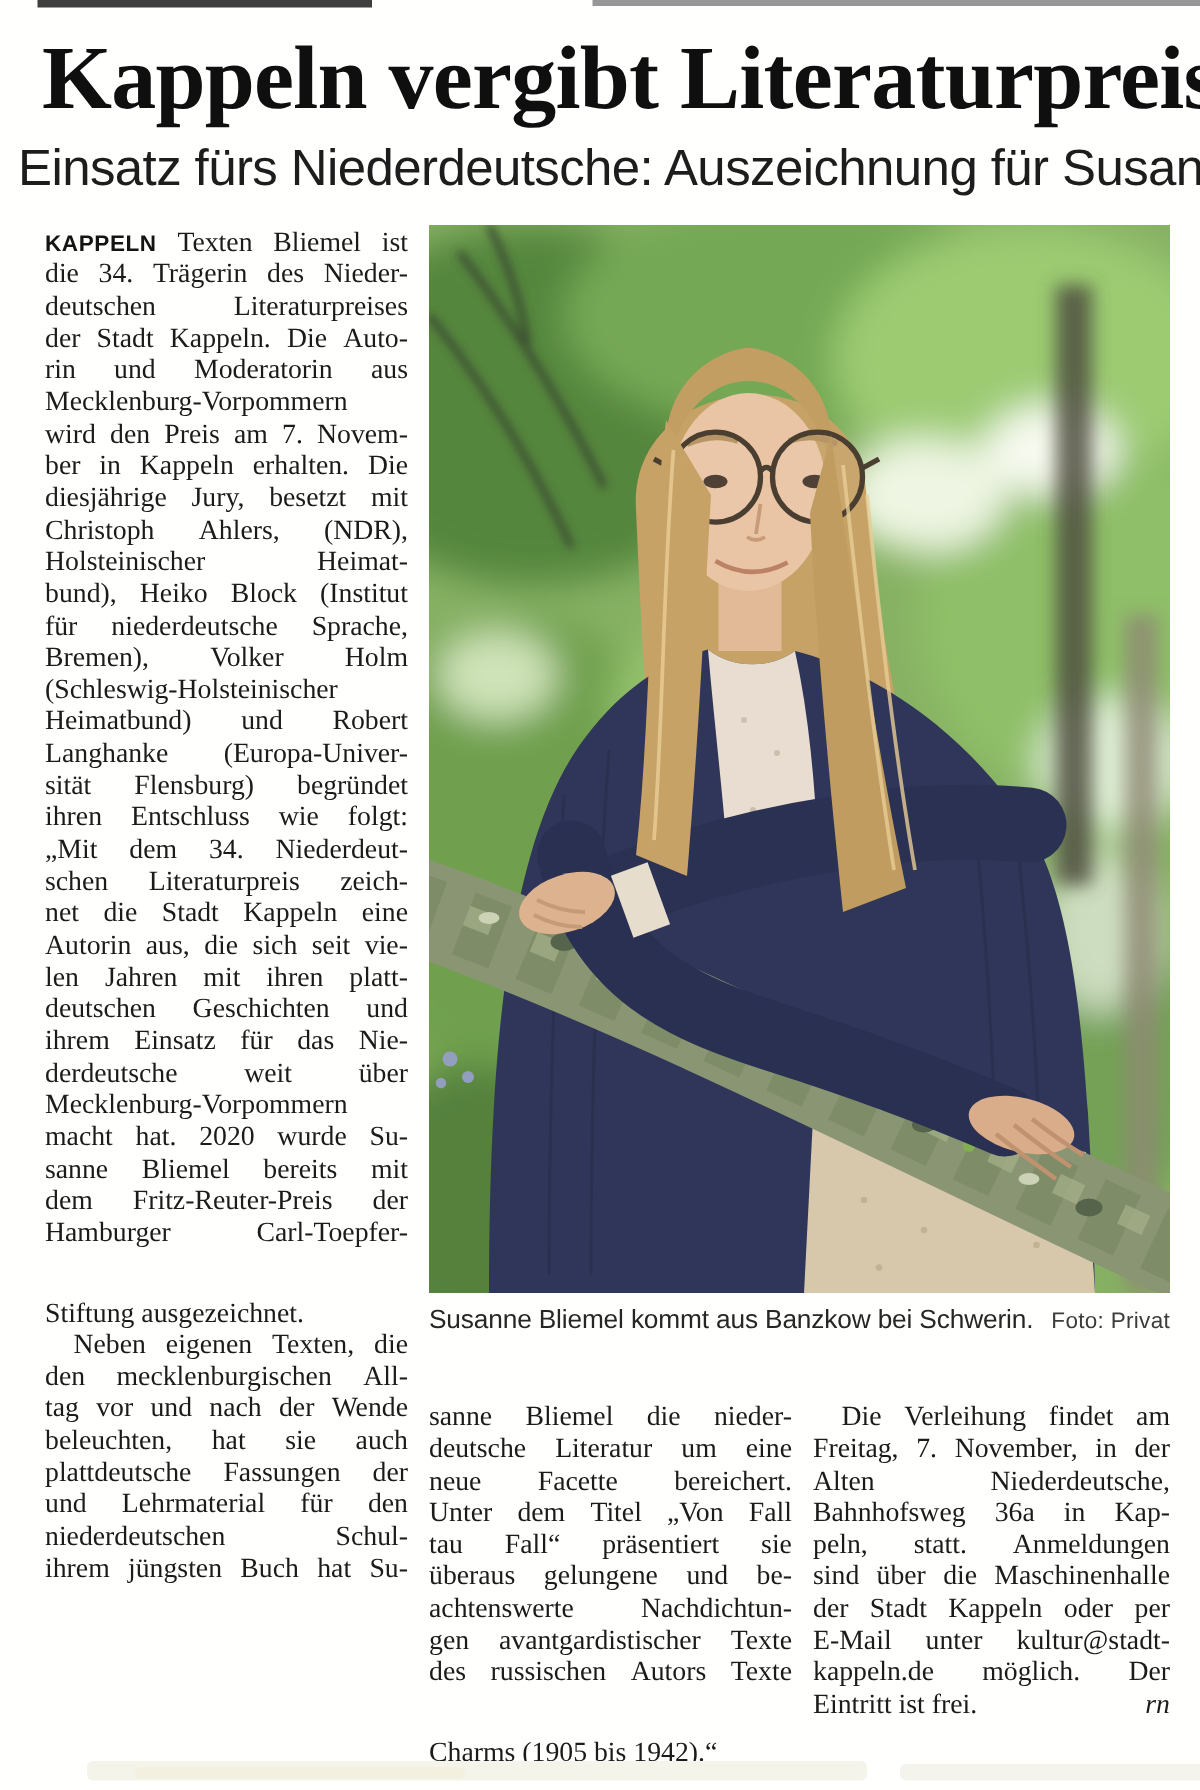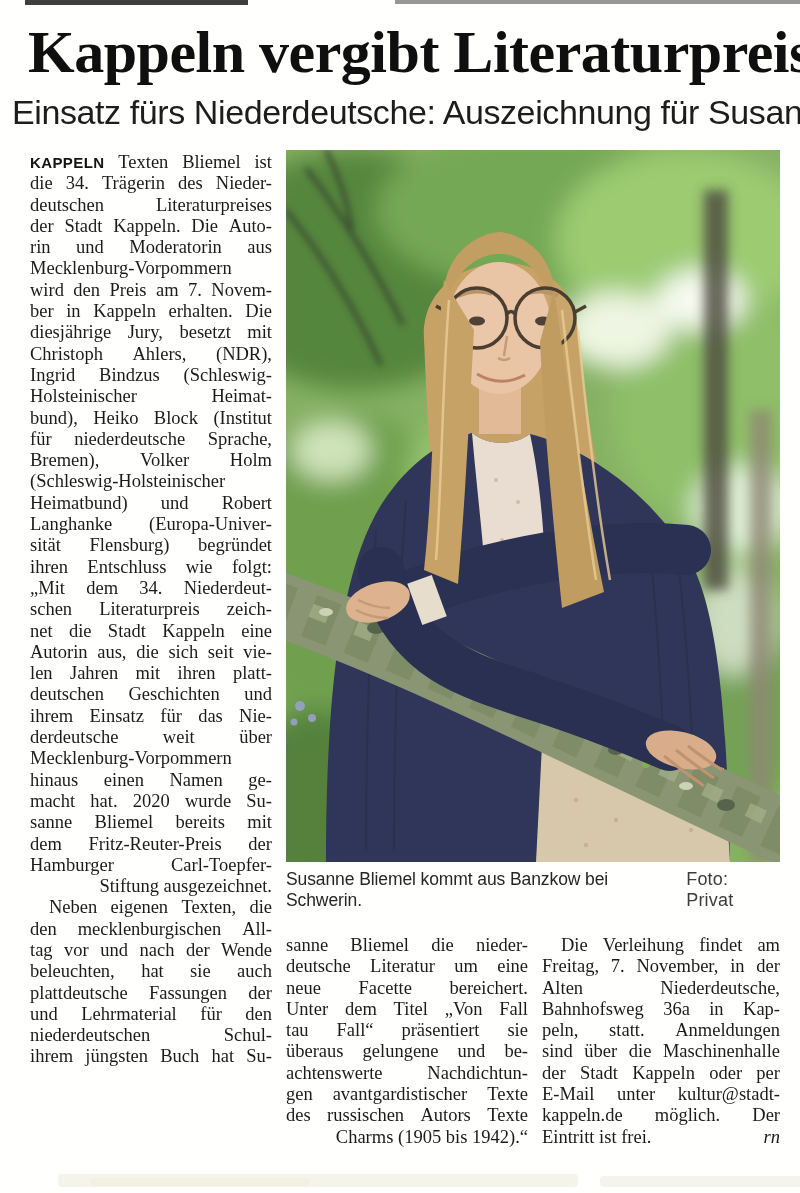--- a/index.html
+++ b/index.html
@@ -24,37 +24,37 @@
     font-size:34px; line-height:32px; letter-spacing:-0.4px;
     color:#1d1d1d; white-space:nowrap;
   }
   
   .col { position:absolute; top:152px; width:242px; font-size:18.5px; line-height:21.3px; }
   #col1 { left:30px; }
   #col2 { left:286px; top:935px; }
   #col3 { left:542px; top:935px; width:238px; }
   .bline { height:21.3px; overflow:hidden; white-space:nowrap; }
   .bline.jline { display:flex; justify-content:space-between; }
-  .bline.lastline { text-align:right; }
+  .bline.lastline { text-align:left;margin-top:32px; }
   .bline.indent { padding-left:19px; }
   .bline.authorline { display:flex; justify-content:space-between;text-align:right; }
   .lead {
     font-family:"Liberation Sans", sans-serif; font-weight:700;
     font-size:15px; letter-spacing:0.4px; align-self:center; color:#141414;
   }
   .author { font-style:italic; }
   
   .photo { position:absolute; left:286px; top:150px; width:494px; height:712px; overflow:hidden; }
   .caption-row {
     position:absolute; left:286px; top:869px; width:494px;
     display:flex; justify-content:space-between; align-items:baseline;
     font-family:"Liberation Sans", sans-serif;
   }
   .caption { font-size:17.5px; color:#262626; letter-spacing:-0.1px; }
-  .credit  { font-size:18px;  color:#3c3c3c; letter-spacing:0.2px; }
+  .credit  { font-size:15px;  color:#3c3c3c; letter-spacing:0.2px; }
   
   .smudge { position:absolute; border-radius:4px; }
   .smudge-1 { left:58px;  top:1174px; width:520px; height:13px; background:#f5f4ea; }
   .smudge-2 { left:600px; top:1176px; width:210px; height:11px; background:#f4f3ec; }
   .smudge-3 { left:90px;  top:1178px; width:220px; height:8px;  background:#f3f0e0; }
 </style>
 </head>
 <body>
 
 <div class="page">
@@ -278,25 +278,20 @@
           <span>Jury,</span>
           <span>besetzt</span>
           <span>mit</span>
         </div>
         <div class="bline jline">
           <span>Christoph</span>
           <span>Ahlers,</span>
           <span>(NDR),</span>
         </div>
         <div class="bline jline">
-          <span>Ingrid</span>
-          <span>Bindzus</span>
-          <span>(Schleswig-</span>
-        </div>
-        <div class="bline jline">
           <span>Holsteinischer</span>
           <span>Heimat-</span>
         </div>
         <div class="bline jline">
           <span>bund),</span>
           <span>Heiko</span>
           <span>Block</span>
           <span>(Institut</span>
         </div>
         <div class="bline jline">
@@ -377,26 +372,20 @@
           <span>das</span>
           <span>Nie-</span>
         </div>
         <div class="bline jline">
           <span>derdeutsche</span>
           <span>weit</span>
           <span>über</span>
         </div>
         <div class="bline jline">
           <span>Mecklenburg-Vorpommern</span>
-        </div>
-        <div class="bline jline">
-          <span>hinaus</span>
-          <span>einen</span>
-          <span>Namen</span>
-          <span>ge-</span>
         </div>
         <div class="bline jline">
           <span>macht</span>
           <span>hat.</span>
           <span>2020</span>
           <span>wurde</span>
           <span>Su-</span>
         </div>
         <div class="bline jline">
           <span>sanne</span>

